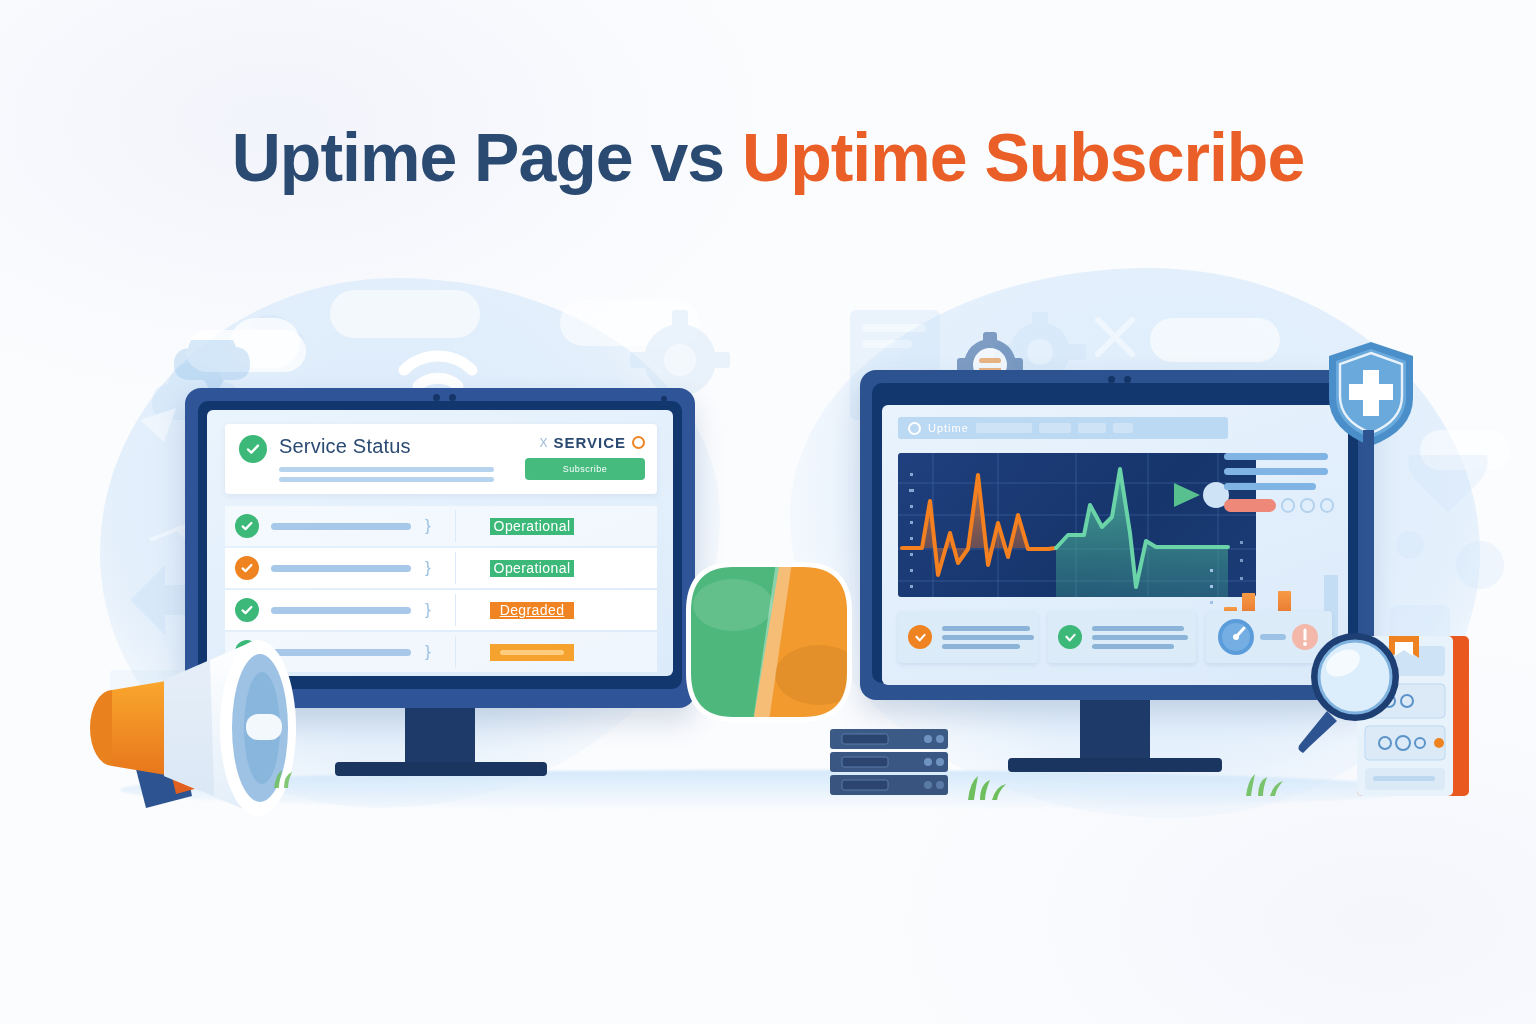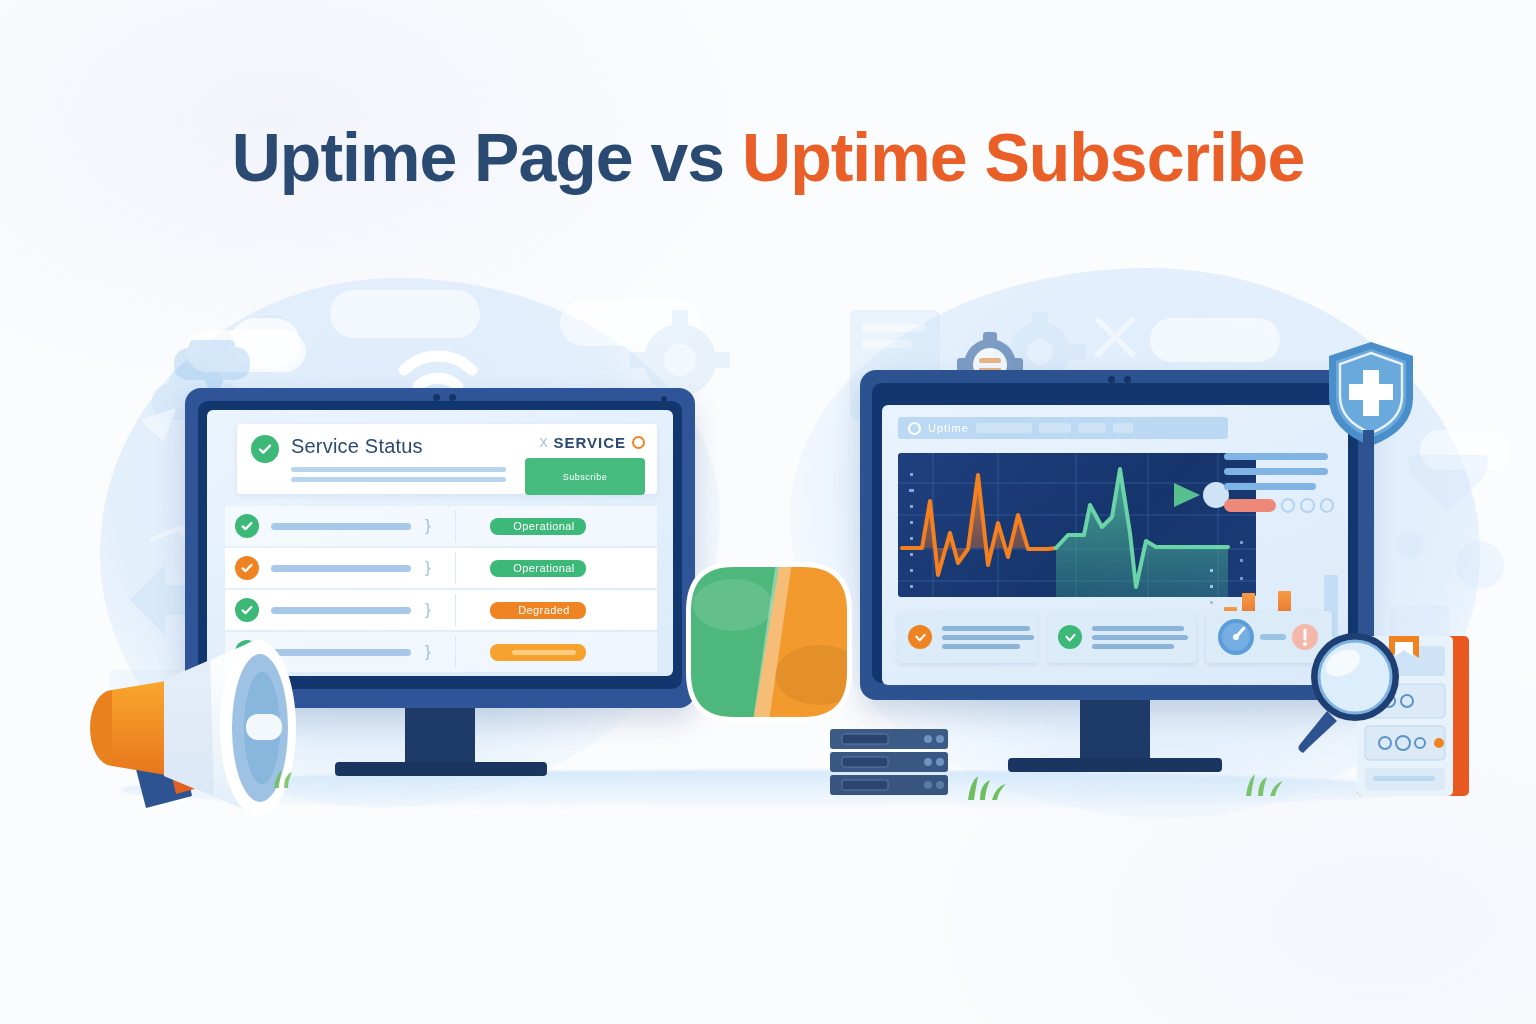--- a/index.html
+++ b/index.html
@@ -54,21 +54,21 @@
   .neck{position:absolute;background:#1e3a68;}
   .foot{position:absolute;background:#1b3561;border-radius:4px;}
   .cam{position:absolute;width:7px;height:7px;border-radius:50%;background:#0f2d5c;opacity:.8;}
 
   
   .lscreen{background:linear-gradient(160deg,#eaf4fd 0%,#dcebfa 100%);}
   .status-card{
     position:absolute;left:18px;top:14px;right:16px;height:70px;
     background:#ffffff;border-radius:4px;
     box-shadow:0 2px 6px rgba(45,80,130,.08);
-    display:flex;align-items:flex-start;padding:10px 14px;box-sizing:border-box;margin-left:12px;
+    display:flex;align-items:flex-start;padding:10px 14px;box-sizing:border-box;
   }
   .check{
     border-radius:50%;display:flex;align-items:center;justify-content:center;
     color:#fff;font-weight:bold;flex:none;
   }
   .check.green{background:#3cb878;}
   .check.orange{background:#ef8321;}
   .check svg{display:block;}
   .hdr-title{
     color:#2b4a72;font-size:20px;font-weight:500;margin-left:12px;margin-top:1px;
@@ -82,22 +82,22 @@
   .btn-green{background:#3cb878;border-radius:4px;color:#ffffff;font-size:9px;
     display:flex;align-items:center;justify-content:center;letter-spacing:.5px;opacity:.95;}
   .row{
     position:absolute;left:18px;right:16px;height:40px;
     display:flex;align-items:center;box-sizing:border-box;padding:0 10px;
   }
   .row.alt{background:rgba(255,255,255,.55);}
   .row.white{background:#ffffff;}
   .row .sep{position:absolute;left:230px;top:4px;bottom:4px;width:1px;background:#dce9f6;}
   .rowbar{height:7px;border-radius:4px;background:#a7c8e8;margin-left:12px;}
-  .pill{border-radius:8px;font-size:11px;color:#fff;display:flex;align-items:center;
-    justify-content:center;letter-spacing:.4px;padding-left:12px;}
+  .pill{border-radius:0;font-size:14px;color:#fff;display:flex;align-items:center;
+    justify-content:center;letter-spacing:.4px;}
   .pill.green{background:#3cb878;}
   .pill.orange{background:#f08422;}
   .pill.amber{background:#f5a22e;}
   .pill.amber .inner{width:76%;height:5px;border-radius:3px;background:#ffcd7d;}
   .brace{color:#9cc2e4;font-size:17px;}
 
   
   .rscreen{background:linear-gradient(160deg,#e9f3fd 0%,#dbeafa 100%);}
   .dash-topbar{
     position:absolute;left:16px;top:12px;width:330px;height:22px;
@@ -276,21 +276,21 @@
         <div style="flex:1;">
           <div class="hdr-title">Service Status</div>
           <div class="bar" style="width:215px;margin-left:12px;margin-top:9px;"></div>
           <div class="bar" style="width:215px;margin-left:12px;margin-top:5px;"></div>
         </div>
         <div class="brandbox">
           <span class="brand-x">X</span>
           <span class="brand-txt">SERVICE</span>
           <span class="brand-dot"></span>
         </div>
-        <div class="btn-green" style="position:absolute;right:12px;top:34px;width:120px;height:37px;">Subscribe</div>
+        <div class="btn-green" style="position:absolute;right:12px;top:34px;width:120px;height:22px;">Subscribe</div>
       </div>
 
       <div class="row alt" style="top:96px;">
         <span class="sep"></span>
         <div class="check green" style="width:24px;height:24px;">
           <svg width="14" height="14" viewBox="0 0 16 16">
               <path d="M3 8.5 L6.3 11.6 L13 4.6" stroke="#fff" stroke-width="2.6" fill="none" stroke-linecap="round" stroke-linejoin="round"></path>
             </svg>
         </div>
         <div class="rowbar" style="width:140px;"></div>
@@ -312,21 +312,21 @@
 
       <div class="row white" style="top:180px;background:#ffffff;">
         <span class="sep"></span>
         <div class="check green" style="width:24px;height:24px;">
           <svg width="14" height="14" viewBox="0 0 16 16">
               <path d="M3 8.5 L6.3 11.6 L13 4.6" stroke="#fff" stroke-width="2.6" fill="none" stroke-linecap="round" stroke-linejoin="round"></path>
             </svg>
         </div>
         <div class="rowbar" style="width:140px;"></div>
         <span class="brace" style="position:absolute;left:200px;">}</span>
-        <div class="pill orange" style="position:absolute;left:265px;width:84px;height:17px;">Degraded</div>
+        <div class="pill orange" style="position:absolute;left:265px;width:84px;height:17px;text-decoration:underline;">Degraded</div>
       </div>
 
       <div class="row alt" style="top:222px;">
         <span class="sep"></span>
         <div class="check green" style="width:24px;height:24px;">
           <svg width="14" height="14" viewBox="0 0 16 16">
               <path d="M3 8.5 L6.3 11.6 L13 4.6" stroke="#fff" stroke-width="2.6" fill="none" stroke-linecap="round" stroke-linejoin="round"></path>
             </svg>
         </div>
         <div class="rowbar" style="width:140px;"></div>

